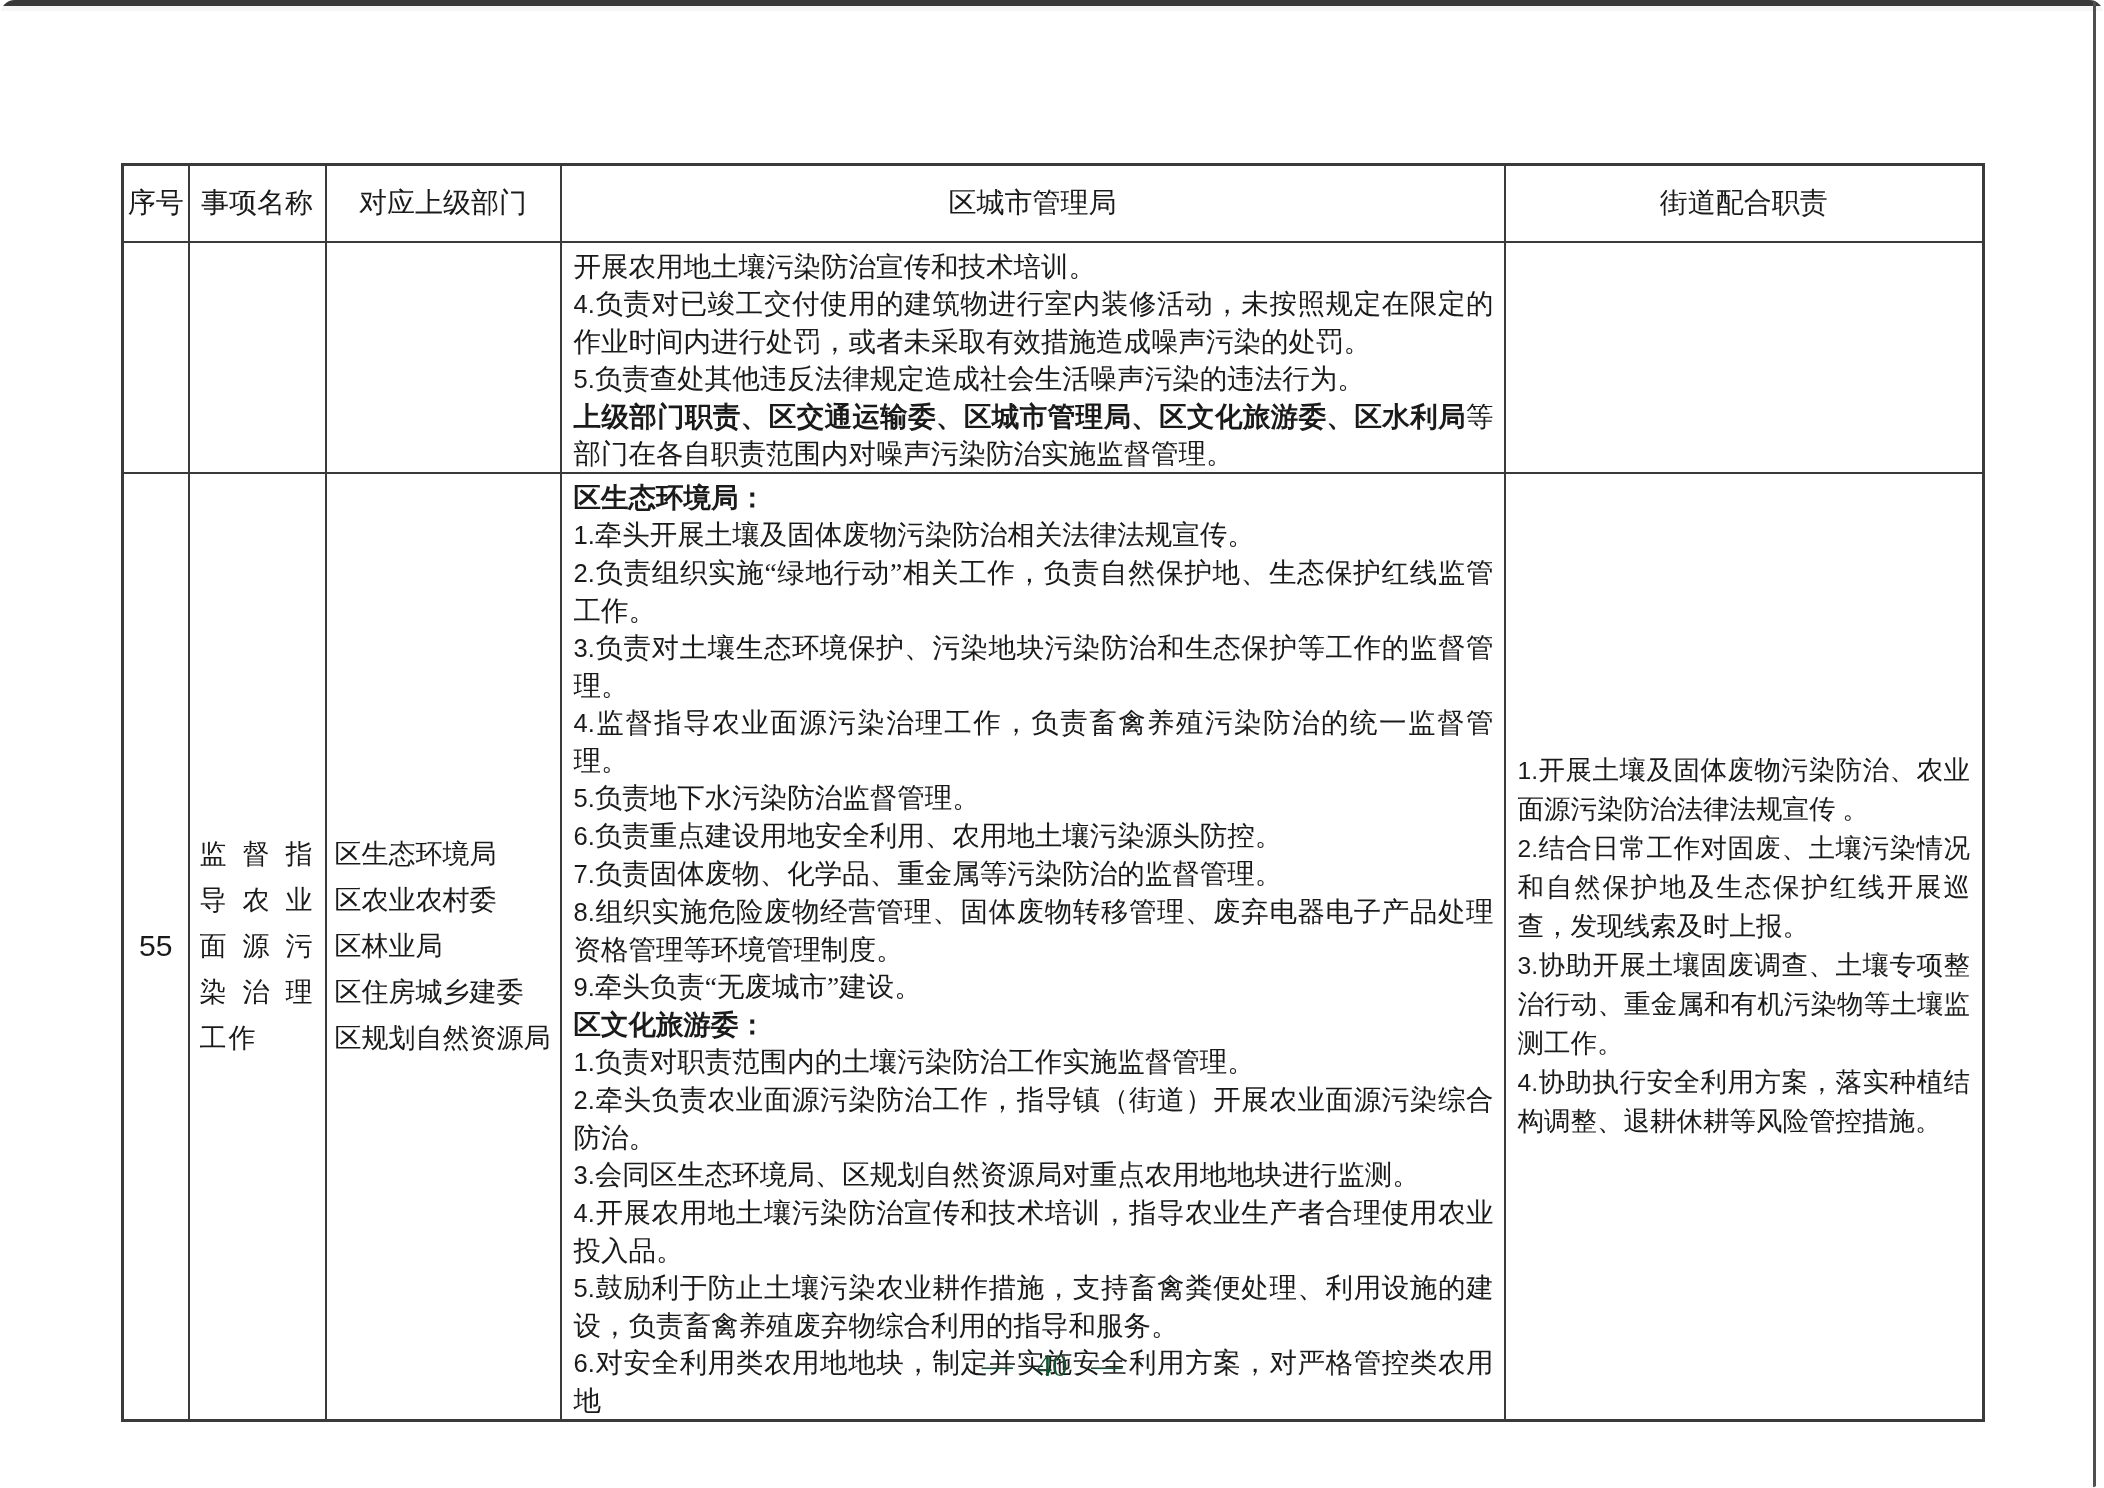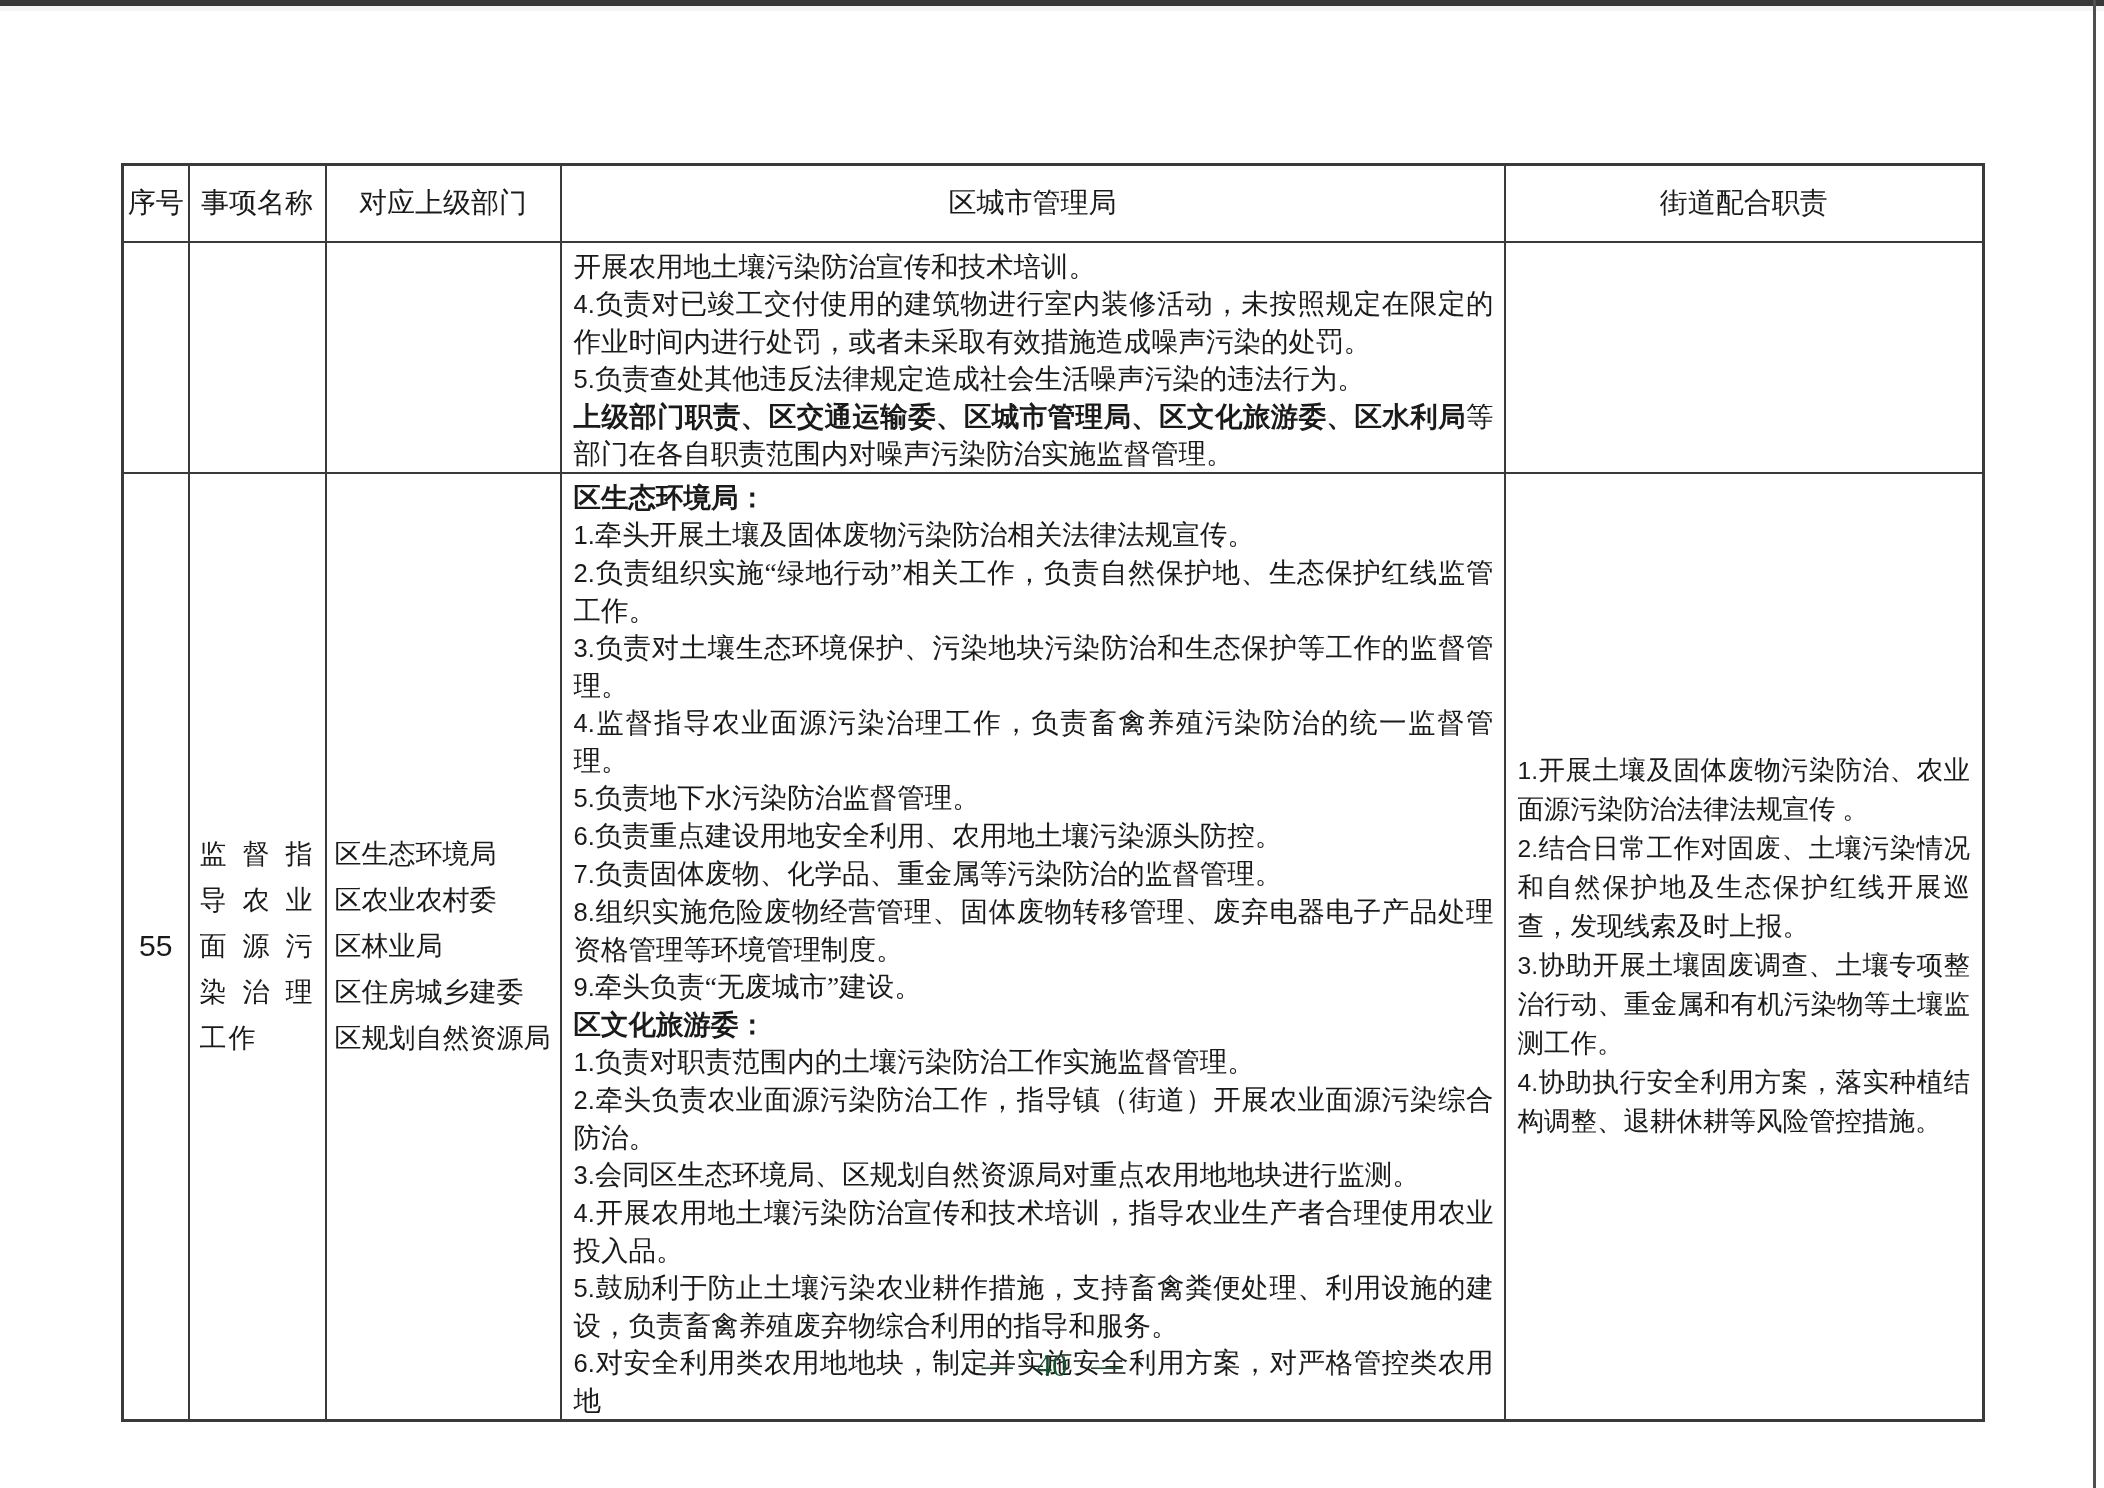--- a/index.html
+++ b/index.html
@@ -4,20 +4,21 @@
 <style>
   html, body { margin: 0; padding: 0; }
   .page {
     position: relative;
     width: 2104px;
     height: 1488px;
     background: #ffffff;
     font-family: "Liberation Serif", "DejaVu Serif", serif;
     color: #1a1a1a;
     overflow: hidden;
+    border-radius: 15px;
   }
   .scan-edge-top {
     position: absolute; top: 0; left: 0;
     width: 2104px; height: 6px;
     background: #383838;
   }
   .scan-edge-top-soft {
     position: absolute; top: 6px; left: 0;
     width: 2104px; height: 5px;
     background: #f6f6f6;

